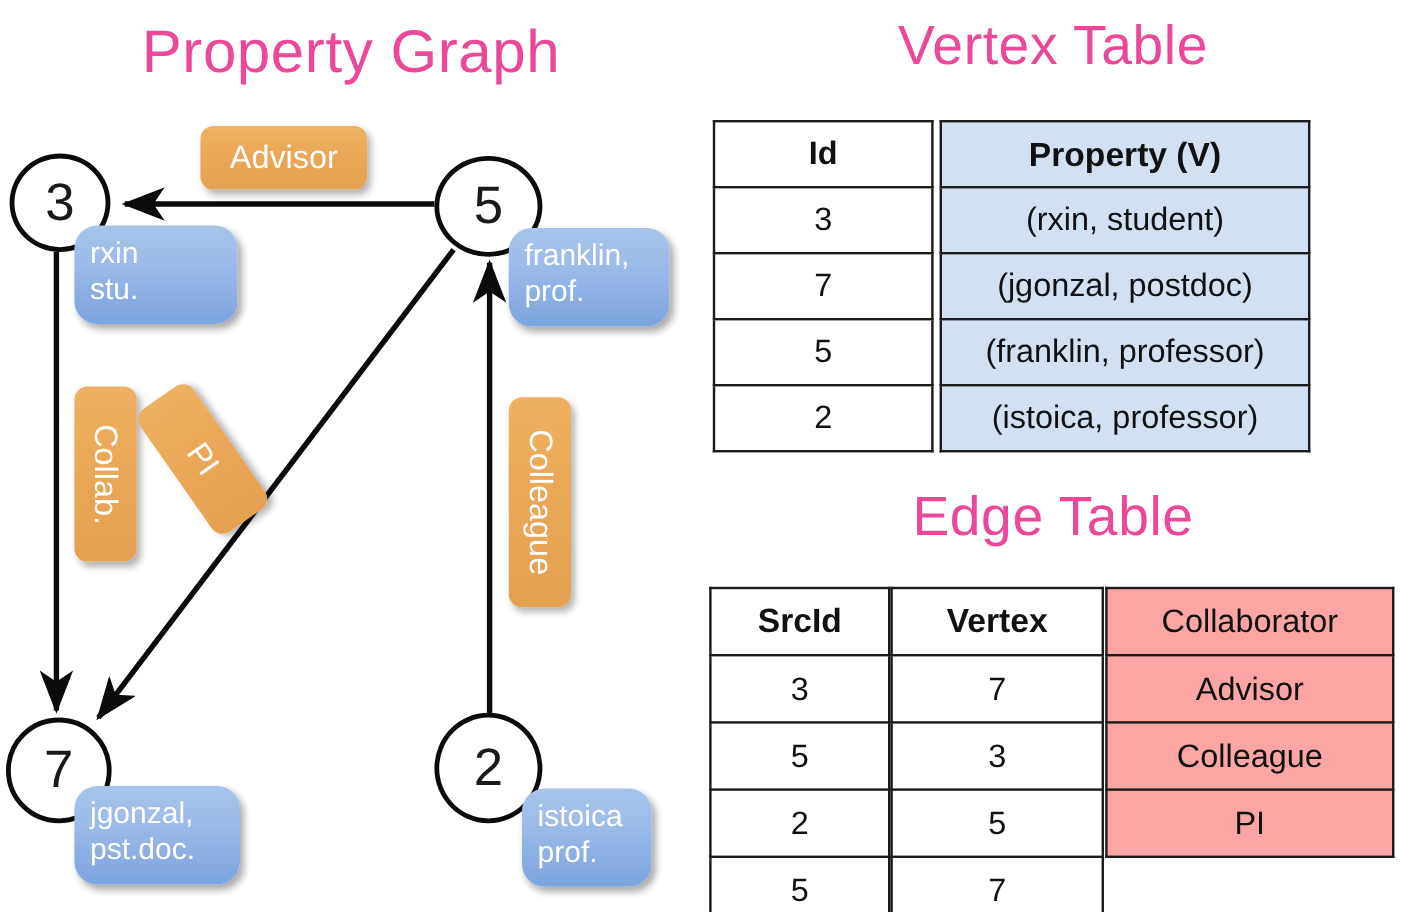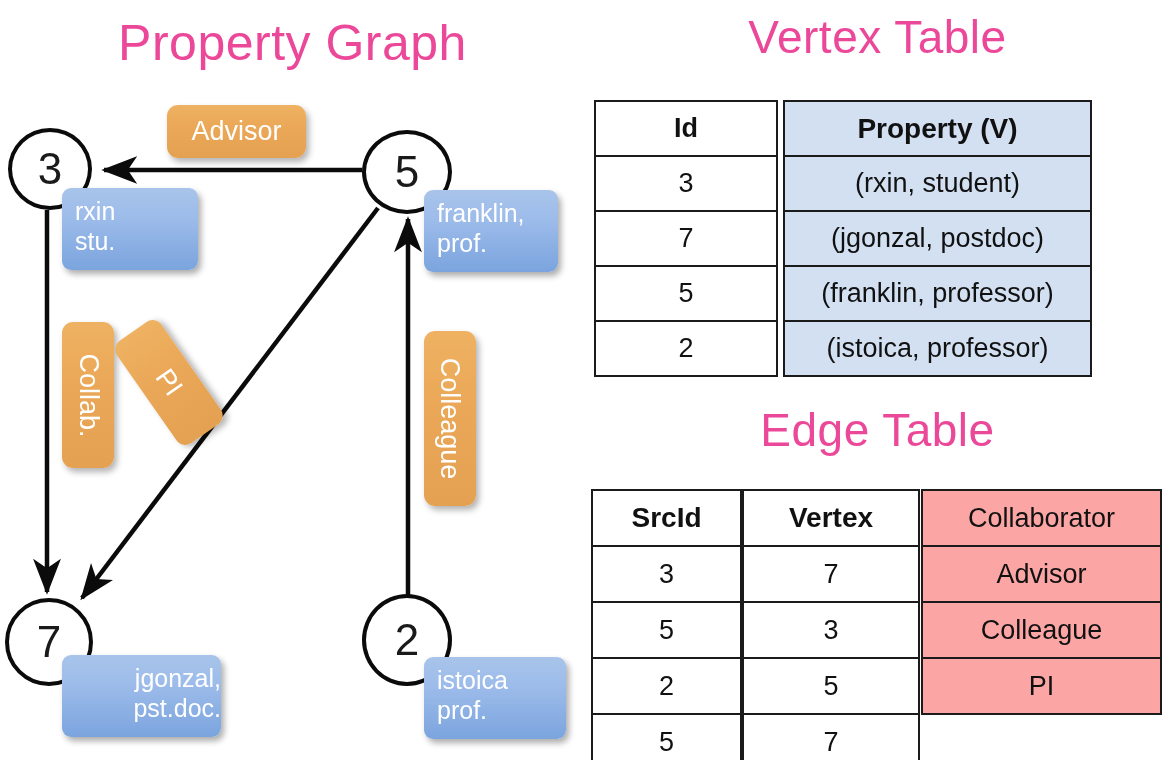--- a/index.html
+++ b/index.html
@@ -63,21 +63,21 @@
     justify-content: center;
     font-size: 44px;
     font-weight: 300;
     color: #1a1a1a;
     font-family: "Liberation Sans", sans-serif;
     box-sizing: border-box;
   }
 
   .vbox {
     position: absolute;
-    border-radius: 9px;
+    border-radius: 19px;
     background: linear-gradient(to bottom, #a8c4ea 0%, #9dbcea 35%, #7ba4de 100%);
     box-shadow: 3px 4px 6px rgba(0,0,0,0.33);
     color: #ffffff;
     font-size: 25px;
     line-height: 1.18;
     padding: 9px 0 0 13px;
     box-sizing: border-box;
     font-weight: 400;
     font-family: "Liberation Sans", sans-serif;
   }
@@ -171,25 +171,25 @@
   </div>
 
   <div class="vbox" style="left:62px; top:188px; width:136px; height:82px;">
     <div>rxin</div>
     <div>stu.</div>
   </div>
   <div class="vbox" style="left:424px; top:190px; width:134px; height:82px;">
     <div>franklin,</div>
     <div>prof.</div>
   </div>
-  <div class="vbox" style="left:62px; top:655px; width:159px; height:82px;text-align:right;">
+  <div class="vbox" style="left:62px; top:655px; width:138px; height:82px;">
     <div>jgonzal,</div>
     <div>pst.doc.</div>
   </div>
-  <div class="vbox" style="left:424px; top:657px; width:142px; height:82px;">
+  <div class="vbox" style="left:435px; top:657px; width:108px; height:82px;">
     <div>istoica</div>
     <div>prof.</div>
   </div>
 
   <div class="ebox" style="left:167px; top:105px; width:139px; height:53px;">
     <span>Advisor</span>
   </div>
 
   <div class="ebox" style="left:62px; top:322px; width:52px; height:146px;">
     <span class="vert">Collab.</span>

